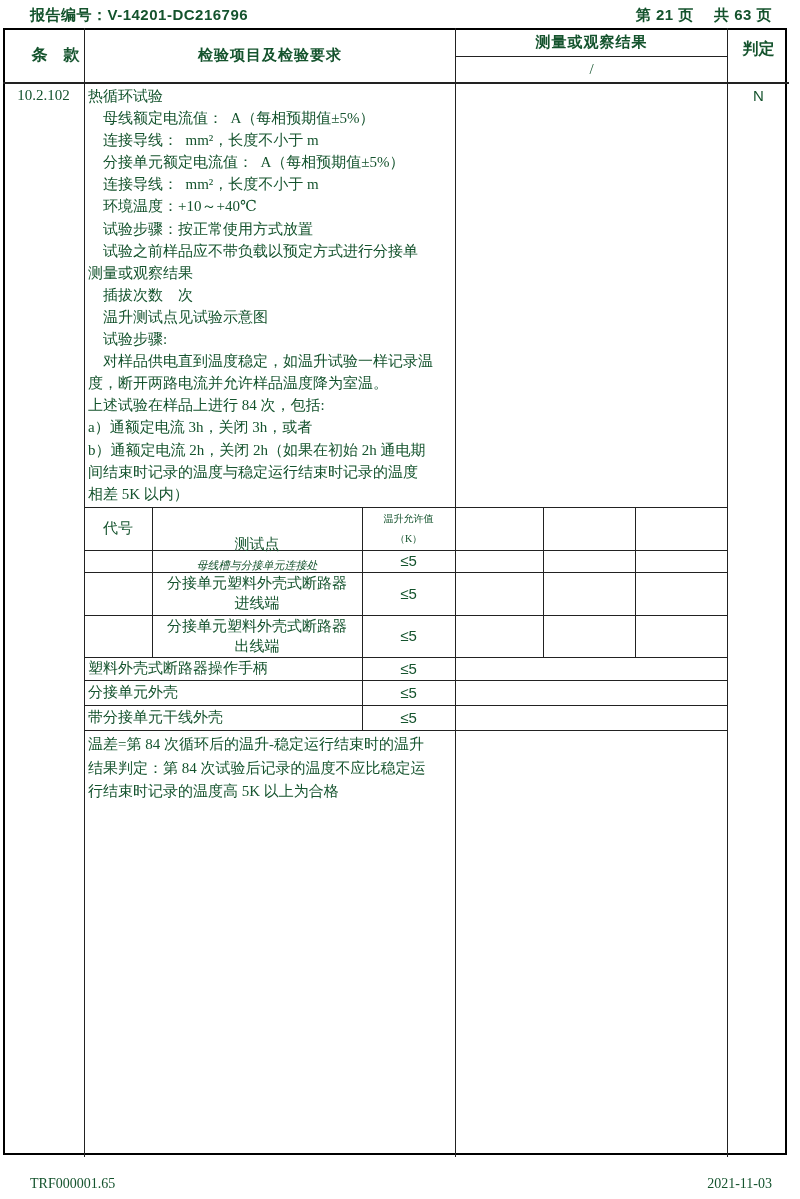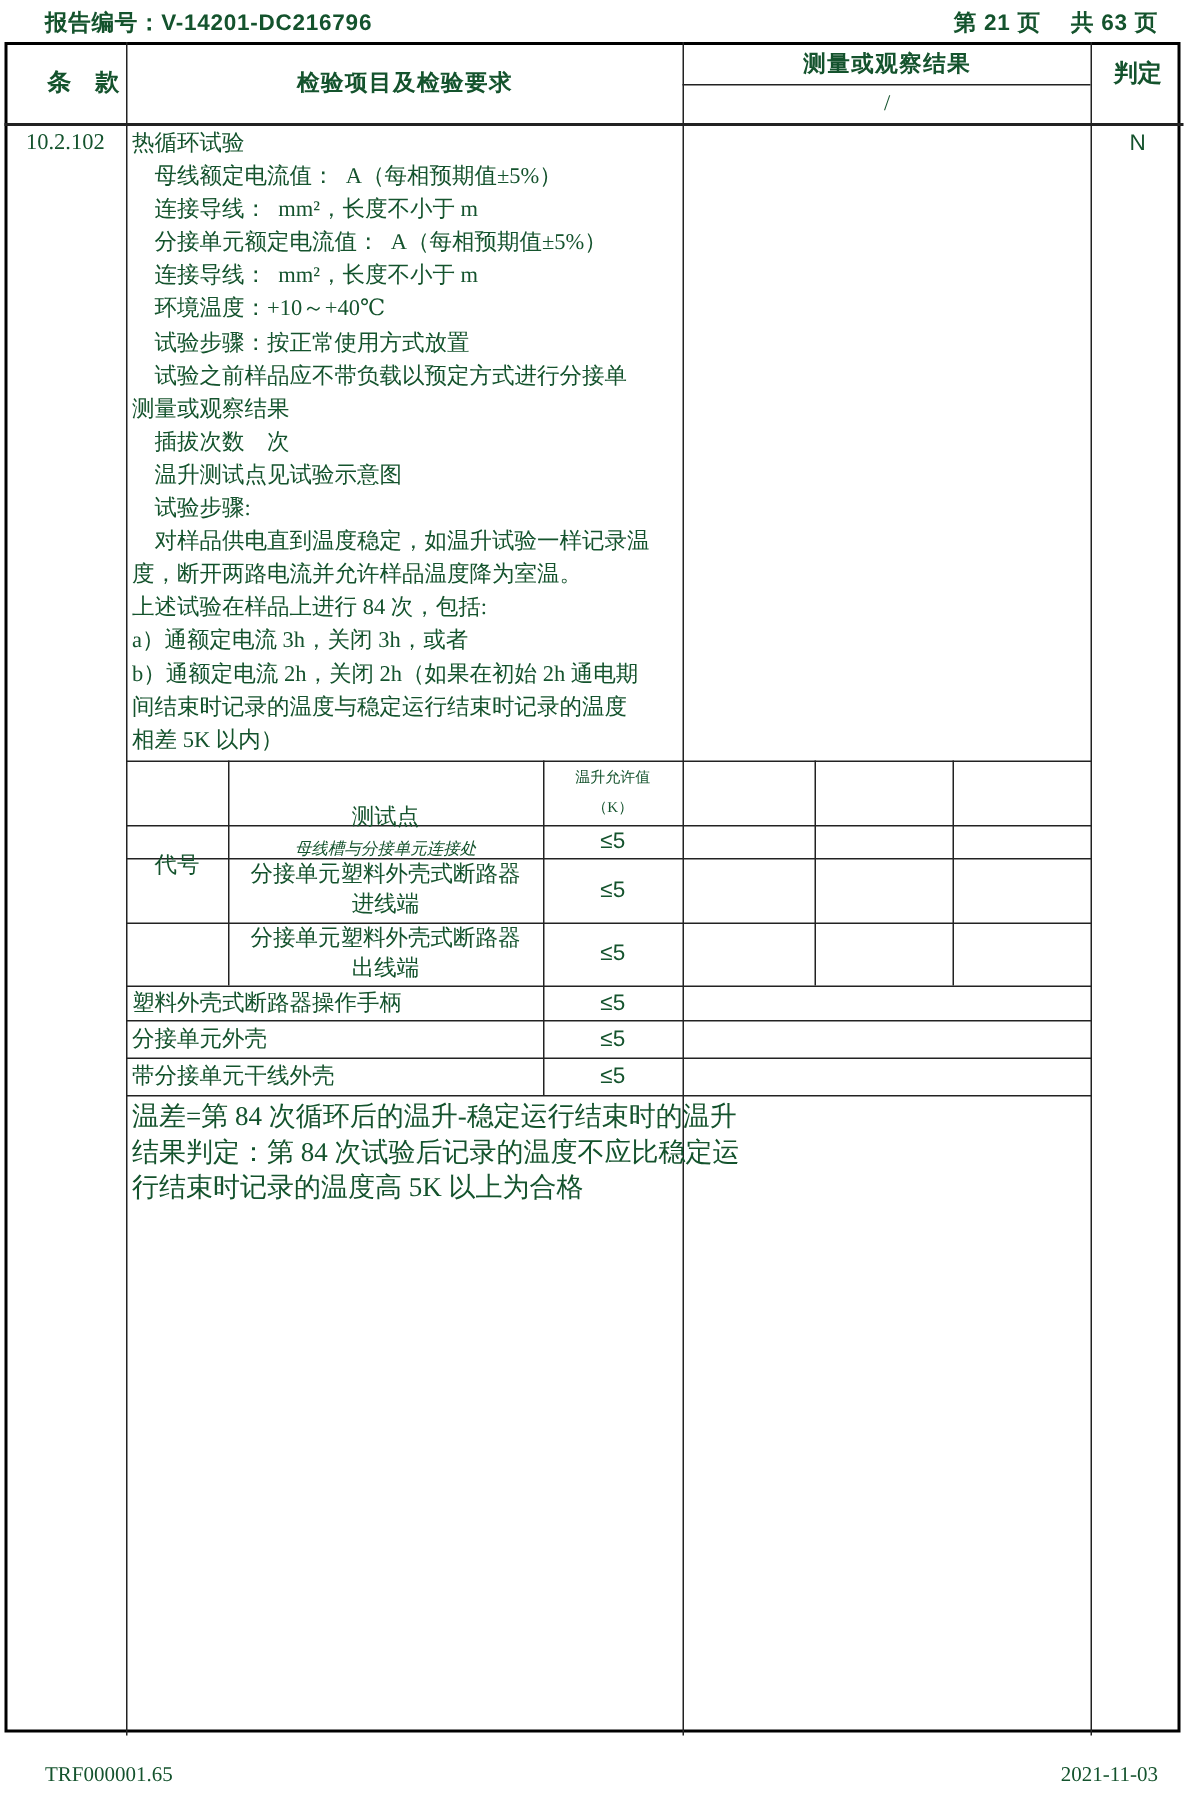--- a/index.html
+++ b/index.html
@@ -8,21 +8,21 @@
   .sans{font-family:"Liberation Sans","DejaVu Sans",sans-serif;}
   .abs{position:absolute;}
   .vl{position:absolute;width:1px;background:#222;}
   .hl{position:absolute;height:1px;background:#222;}
   .frame{position:absolute;left:3px;top:28px;width:784px;height:1127px;border:2px solid #000;box-sizing:border-box;}
   .c{display:flex;align-items:center;justify-content:center;text-align:center;}
   .pre{white-space:pre;}
   .preline{white-space:pre-line;}
   .hdr{font-size:15px;letter-spacing:.5px;}
   .body-txt{font-size:15px;line-height:22.1px;}
-  .concl-txt{font-size:18px;line-height:23.5px;}
+  .concl-txt{font-size:15px;line-height:23.5px;}
   .limit{font-size:15px;}
 </style>
 </head>
 <body>
 
 <div class="page">
 
   <div class="abs hdr sans" style="left:30px;top:6px;font-weight:600;">报告编号：V-14201-DC216796</div>
   <div class="abs hdr sans" style="right:28px;top:6px;font-weight:600;">第 21 页　 共 63 页</div>
 
@@ -72,21 +72,21 @@
   <div class="hl" style="left:84px;top:615px;width:644px;"></div>
   <div class="hl" style="left:84px;top:657px;width:644px;"></div>
   <div class="hl" style="left:84px;top:680px;width:644px;"></div>
   <div class="hl" style="left:84px;top:705px;width:644px;"></div>
   <div class="hl" style="left:84px;top:730px;width:644px;"></div>
   <div class="vl" style="left:152px;top:507px;height:150px;"></div>
   <div class="vl" style="left:362px;top:507px;height:223px;"></div>
   <div class="vl" style="left:543px;top:507px;height:150px;"></div>
   <div class="vl" style="left:635px;top:507px;height:150px;"></div>
 
-  <div class="abs c" style="left:85px;top:507px;width:66px;height:42px;font-size:15px;margin-top:48px;">代号</div>
+  <div class="abs c" style="left:85px;top:507px;width:66px;height:42px;font-size:15px;">代号</div>
   <div class="abs c" style="left:153px;top:518px;width:208px;height:53px;font-size:15px;">测试点</div>
   <div class="abs c preline" style="left:363px;top:507px;width:91px;height:44px;font-size:10px;line-height:20px;">温升允许值
 （K）</div>
 
   <div class="abs c" style="left:153px;top:550px;width:208px;height:31px;font-size:11px;font-style:italic;">母线槽与分接单元连接处</div>
   <div class="abs c sans limit" style="left:363px;top:550px;width:91px;height:21px;">≤5</div>
 
   <div class="abs c preline" style="left:153px;top:572px;width:208px;height:42px;font-size:15px;line-height:20px;">分接单元塑料外壳式断路器
 进线端</div>
   <div class="abs c sans limit" style="left:363px;top:572px;width:91px;height:42px;">≤5</div>

